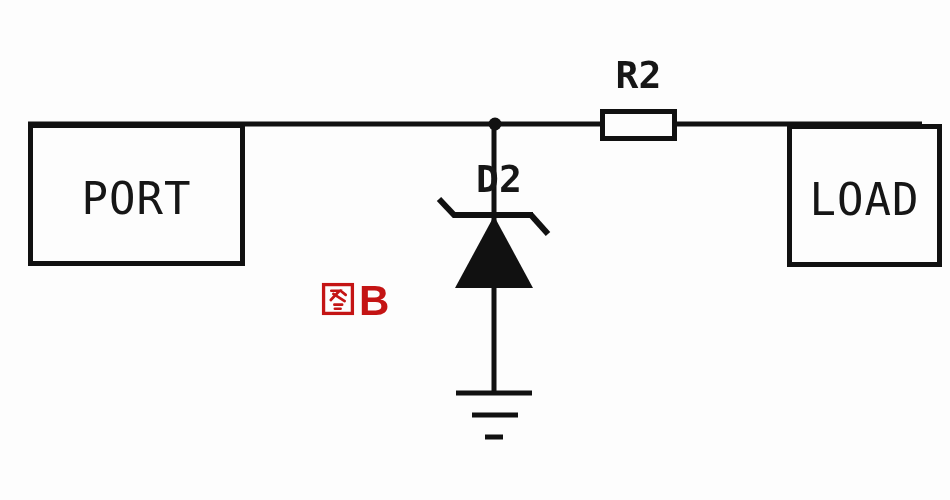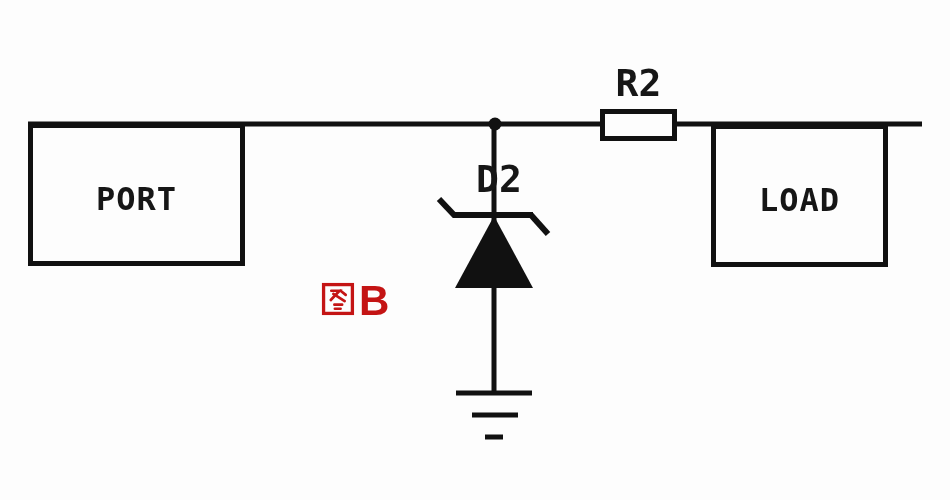--- a/index.html
+++ b/index.html
@@ -25,36 +25,36 @@
   .block {
     position: absolute;
     border: 5px solid #111111;
     background: #fdfdfd;
     display: flex;
     align-items: center;
     justify-content: center;
     box-sizing: border-box;
   }
   .block-label {
-    font-size: 32px;
-    font-weight: bold;
+    font-size: 44px;
+    font-weight: normal;
     color: #161616;
     letter-spacing: 1px;
     transform: translateY(4px);
   }
   .port-block {
     left: 28px;
     top: 123px;
     width: 217px;
     height: 143px;
   }
   .load-block {
-    left: 711px;
+    left: 787px;
     top: 124px;
-    width: 177px;
+    width: 155px;
     height: 143px;
   }
   .resistor-body {
     position: absolute;
     left: 600px;
     top: 109px;
     width: 77px;
     height: 32px;
     border: 5px solid #111111;
     background: #fdfdfd;
@@ -62,21 +62,21 @@
   }
   .ref-label {
     position: absolute;
     font-size: 38px;
     font-weight: bold;
     color: #161616;
     line-height: 1;
   }
   .r2-label {
     left: 590px;
-    top: 64px;
+    top: 56px;
     width: 97px;
     text-align: center;
   }
   .d2-label {
     left: 476px;
     top: 160px;
   }
   .figure-label {
     position: absolute;
     left: 321px;

